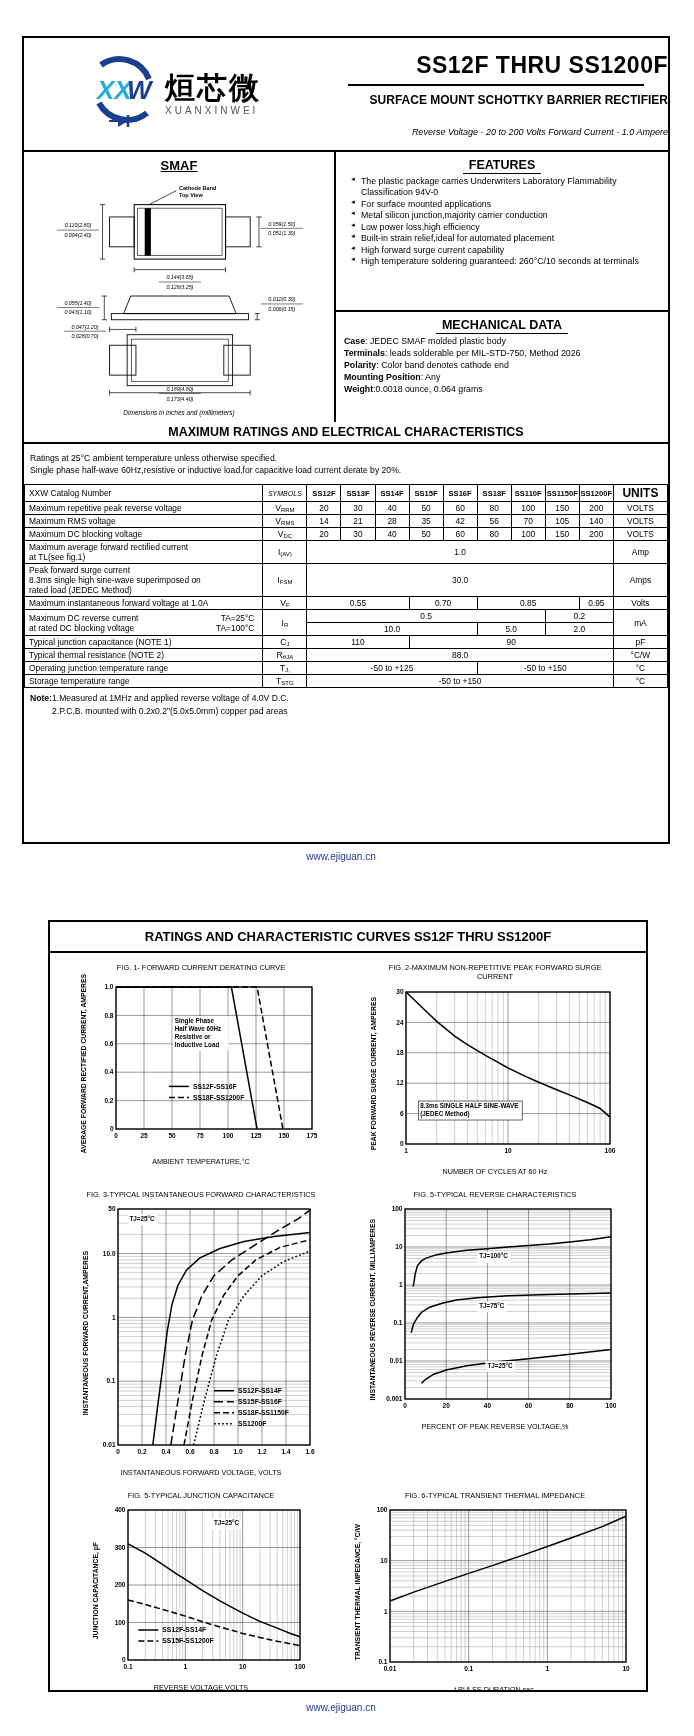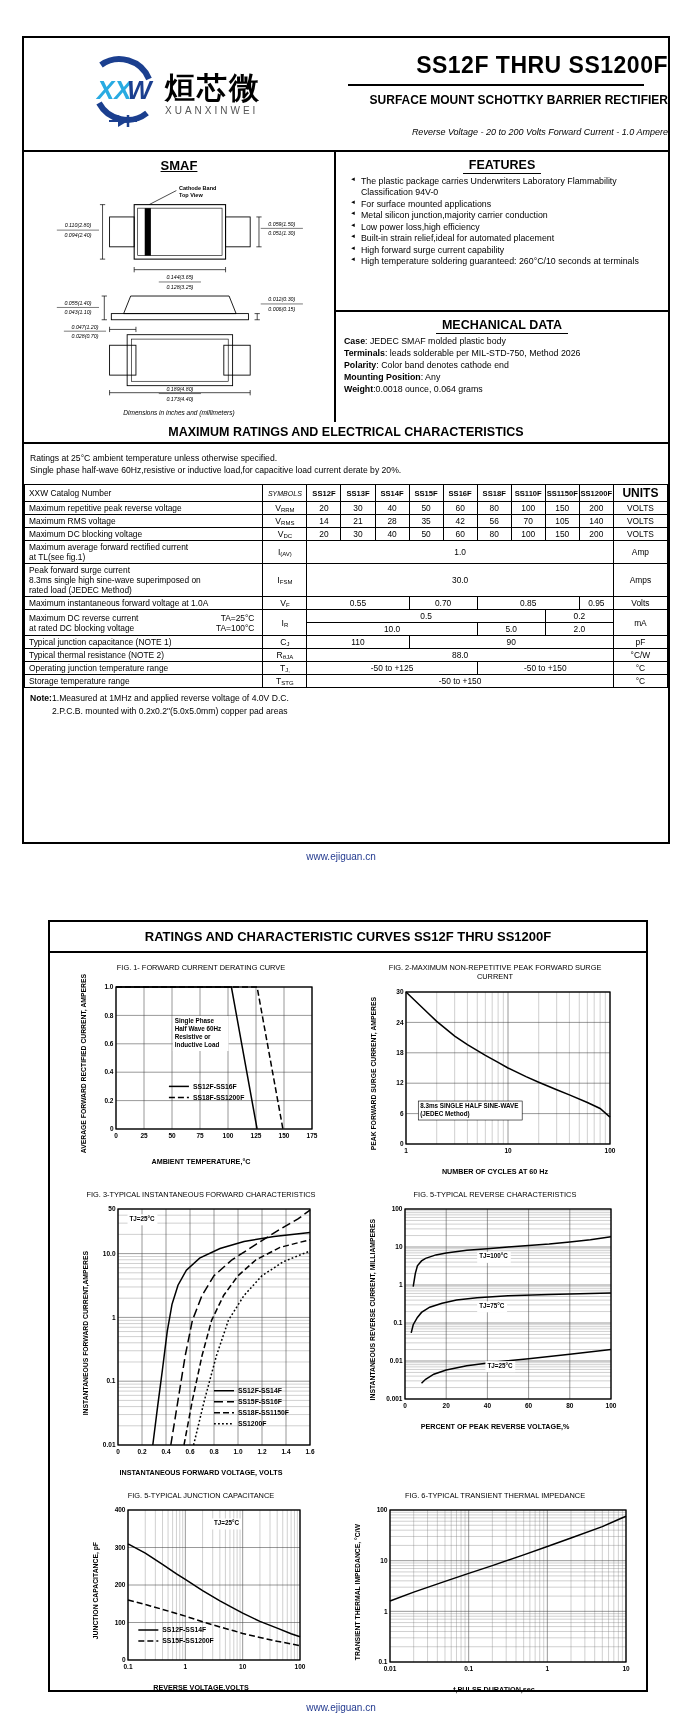--- a/index.html
+++ b/index.html
@@ -57,21 +57,21 @@
   #f2{top:1702px;}
 
   
   .p2-head{border-bottom:2.5px solid #000;text-align:center;font-weight:bold;font-size:13px;padding:7px 0;}
   .charts{display:grid;grid-template-columns:1fr 1fr;padding:10px 4px 0 4px;row-gap:14px;}
   .fig{display:flex;flex-direction:column;align-items:center;}
   .fig-title{font-size:7.4px;font-weight:normal;text-align:center;max-width:250px;margin-bottom:2px;line-height:1.25;}
   .fig-body{display:flex;align-items:center;}
   .fig-ylabel{writing-mode:vertical-rl;transform:rotate(180deg);text-align:center;
       font-size:6.8px;font-weight:bold;line-height:1.15;max-width:20px;}
-  .fig-xlabel{font-size:7.2px;font-weight:bold;text-align:left;margin-top:3px;}
+  .fig-xlabel{font-size:7.2px;font-weight:normal;text-align:left;margin-top:3px;}
   svg text{font-family:"Liberation Sans",sans-serif;}
 
   
   .dimtxt{font-size:6px;font-style:italic;}
   .callout{font-size:6.3px;font-weight:bold;}
 </style>
 </head>
 <body>
 
 <div class="page" id="p1">

